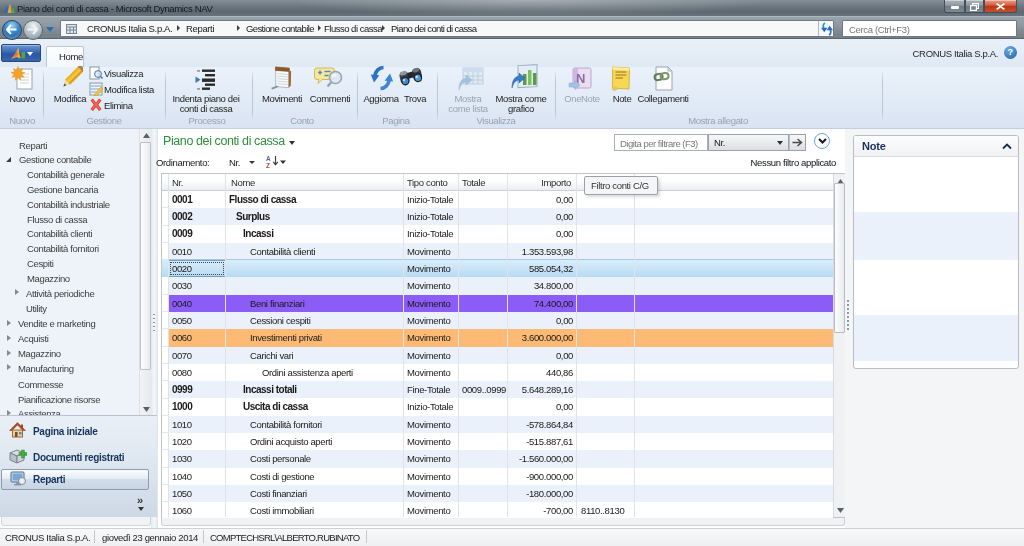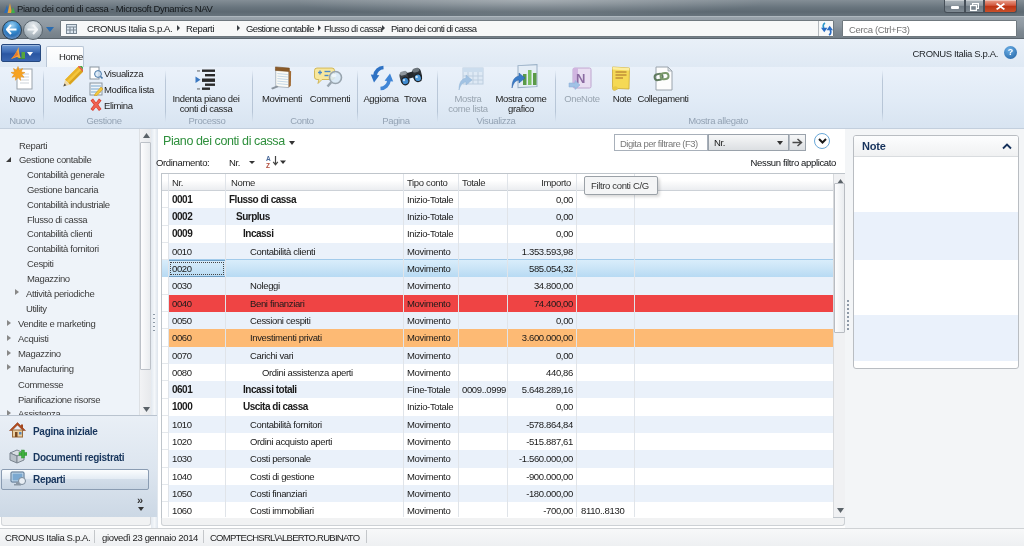--- a/index.html
+++ b/index.html
@@ -506,25 +506,24 @@
 <div class="cell" style="left:347px;width:64px;text-align:right;">1.353.593,98</div>
 </div>
 <div class="trow" style="top:86.0px;height:17.3px;background:linear-gradient(180deg,#d9edfb 0%,#cbe5f7 45%,#b7daf3 100%);box-shadow:0 1px 0 #8fc0e6, 0 -1px 0 #a2cbeb;">
 <div class="cell" style="left:10px;width:52px;">0020</div>
 <div class="cell" style="left:245px;width:51px;">Movimento</div>
 <div class="cell" style="left:347px;width:64px;text-align:right;">585.054,32</div>
 <div class="selbox" style="left:6px;width:58px;"></div>
 </div>
 <div class="trow" style="top:103.3px;height:17.3px;background:#eaf1fa;">
 <div class="cell" style="left:10px;width:52px;">0030</div>
-<div class="cell" style="left:88px;width:152px;">Noleggi</div>
 <div class="cell" style="left:245px;width:51px;">Movimento</div>
 <div class="cell" style="left:347px;width:64px;text-align:right;">34.800,00</div>
 </div>
-<div class="trow" style="top:120.6px;height:17.3px;background:#ef4444;">
+<div class="trow" style="top:120.6px;height:17.3px;background:#8b5cf6;">
 <div class="cell" style="left:10px;width:52px;">0040</div>
 <div class="cell" style="left:88px;width:152px;">Beni finanziari</div>
 <div class="cell" style="left:245px;width:51px;">Movimento</div>
 <div class="cell" style="left:347px;width:64px;text-align:right;">74.400,00</div>
 </div>
 <div class="trow" style="top:137.9px;height:17.3px;background:#eaf1fa;">
 <div class="cell" style="left:10px;width:52px;">0050</div>
 <div class="cell" style="left:88px;width:152px;">Cessioni cespiti</div>
 <div class="cell" style="left:245px;width:51px;">Movimento</div>
 <div class="cell" style="left:347px;width:64px;text-align:right;">0,00</div>
@@ -541,21 +540,21 @@
 <div class="cell" style="left:245px;width:51px;">Movimento</div>
 <div class="cell" style="left:347px;width:64px;text-align:right;">0,00</div>
 </div>
 <div class="trow" style="top:189.8px;height:17.3px;background:#fff;">
 <div class="cell" style="left:10px;width:52px;">0080</div>
 <div class="cell" style="left:88px;width:152px;margin-left:12px;">Ordini assistenza aperti</div>
 <div class="cell" style="left:245px;width:51px;">Movimento</div>
 <div class="cell" style="left:347px;width:64px;text-align:right;">440,86</div>
 </div>
 <div class="trow" style="top:207.1px;height:17.3px;background:#eaf1fa;">
-<div class="cell" style="left:10px;width:52px;font-weight:bold;font-size:10px;letter-spacing:-0.5px;">0601</div>
+<div class="cell" style="left:10px;width:52px;font-weight:bold;font-size:10px;letter-spacing:-0.5px;">0999</div>
 <div class="cell" style="left:81px;width:159px;font-weight:bold;font-size:10px;letter-spacing:-0.5px;">Incassi totali</div>
 <div class="cell" style="left:245px;width:51px;">Fine-Totale</div>
 <div class="cell" style="left:300px;width:45px;">0009..0999</div>
 <div class="cell" style="left:347px;width:64px;text-align:right;">5.648.289,16</div>
 </div>
 <div class="trow" style="top:224.4px;height:19px;background:#fff;text-decoration:underline;">
 <div class="cell" style="left:10px;width:52px;font-weight:bold;font-size:10px;letter-spacing:-0.5px;">1000</div>
 <div class="cell" style="left:81px;width:159px;font-weight:bold;font-size:10px;letter-spacing:-0.5px;">Uscita di cassa</div>
 <div class="cell" style="left:245px;width:51px;">Inizio-Totale</div>
 <div class="cell" style="left:347px;width:64px;text-align:right;">0,00</div>

